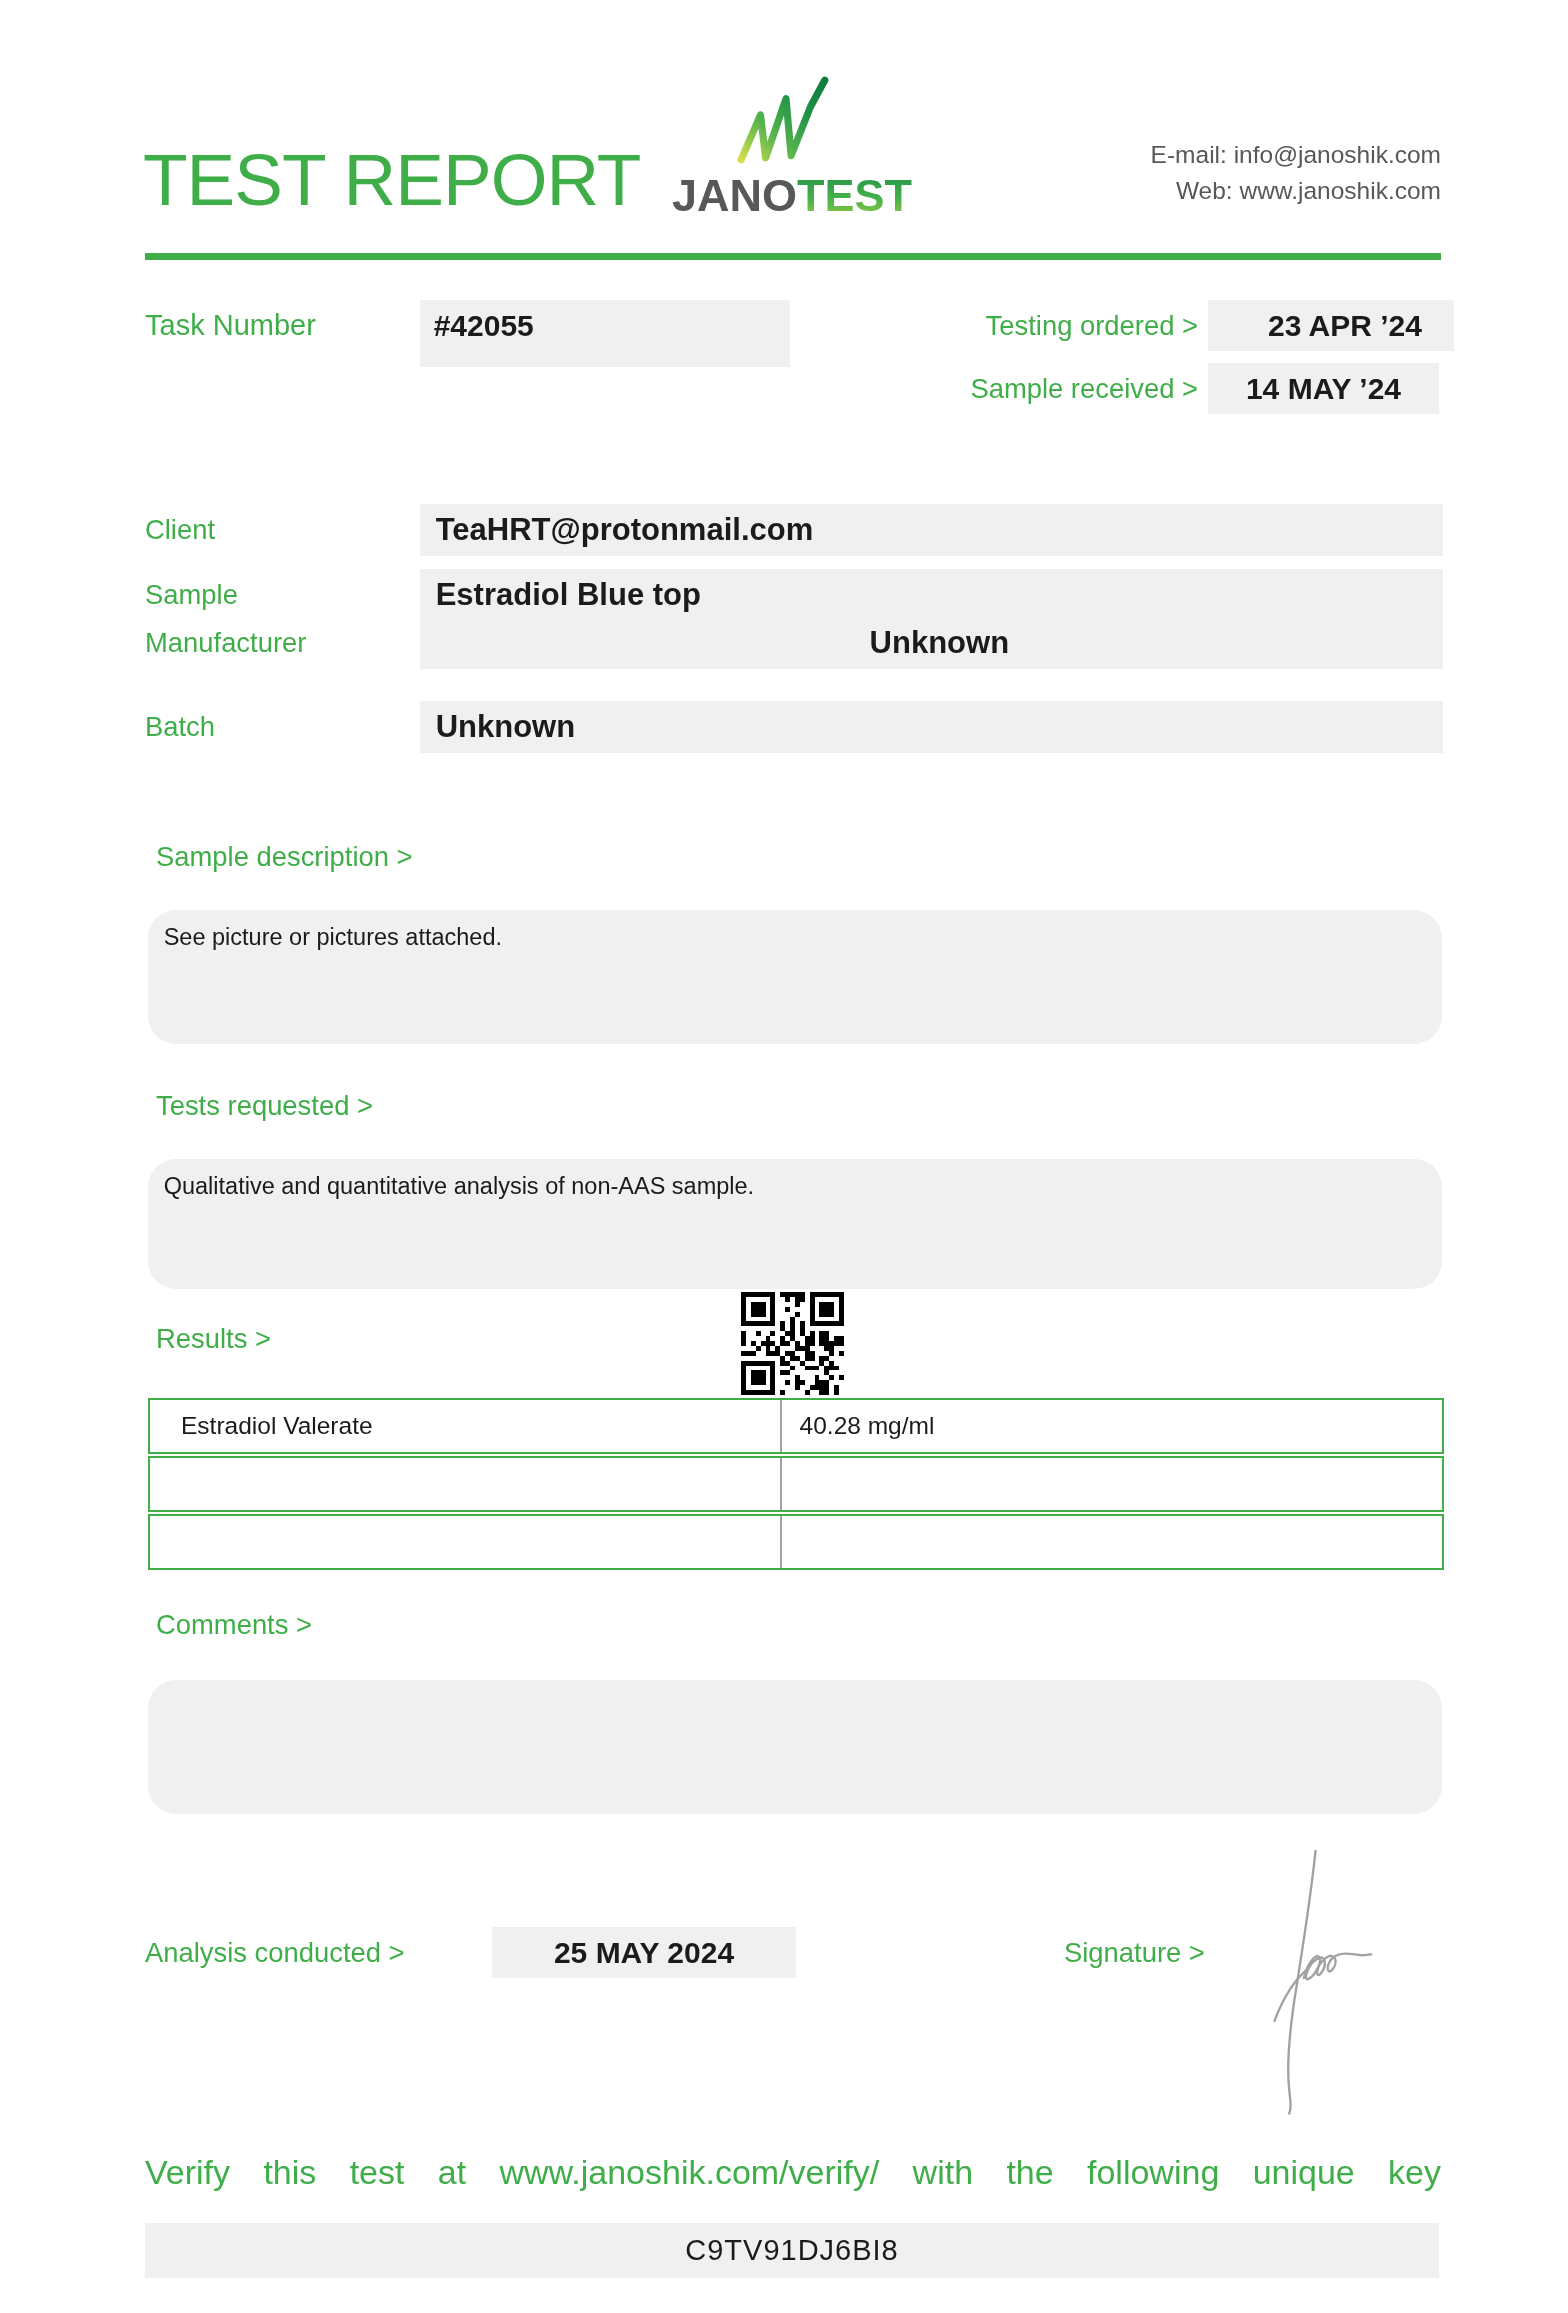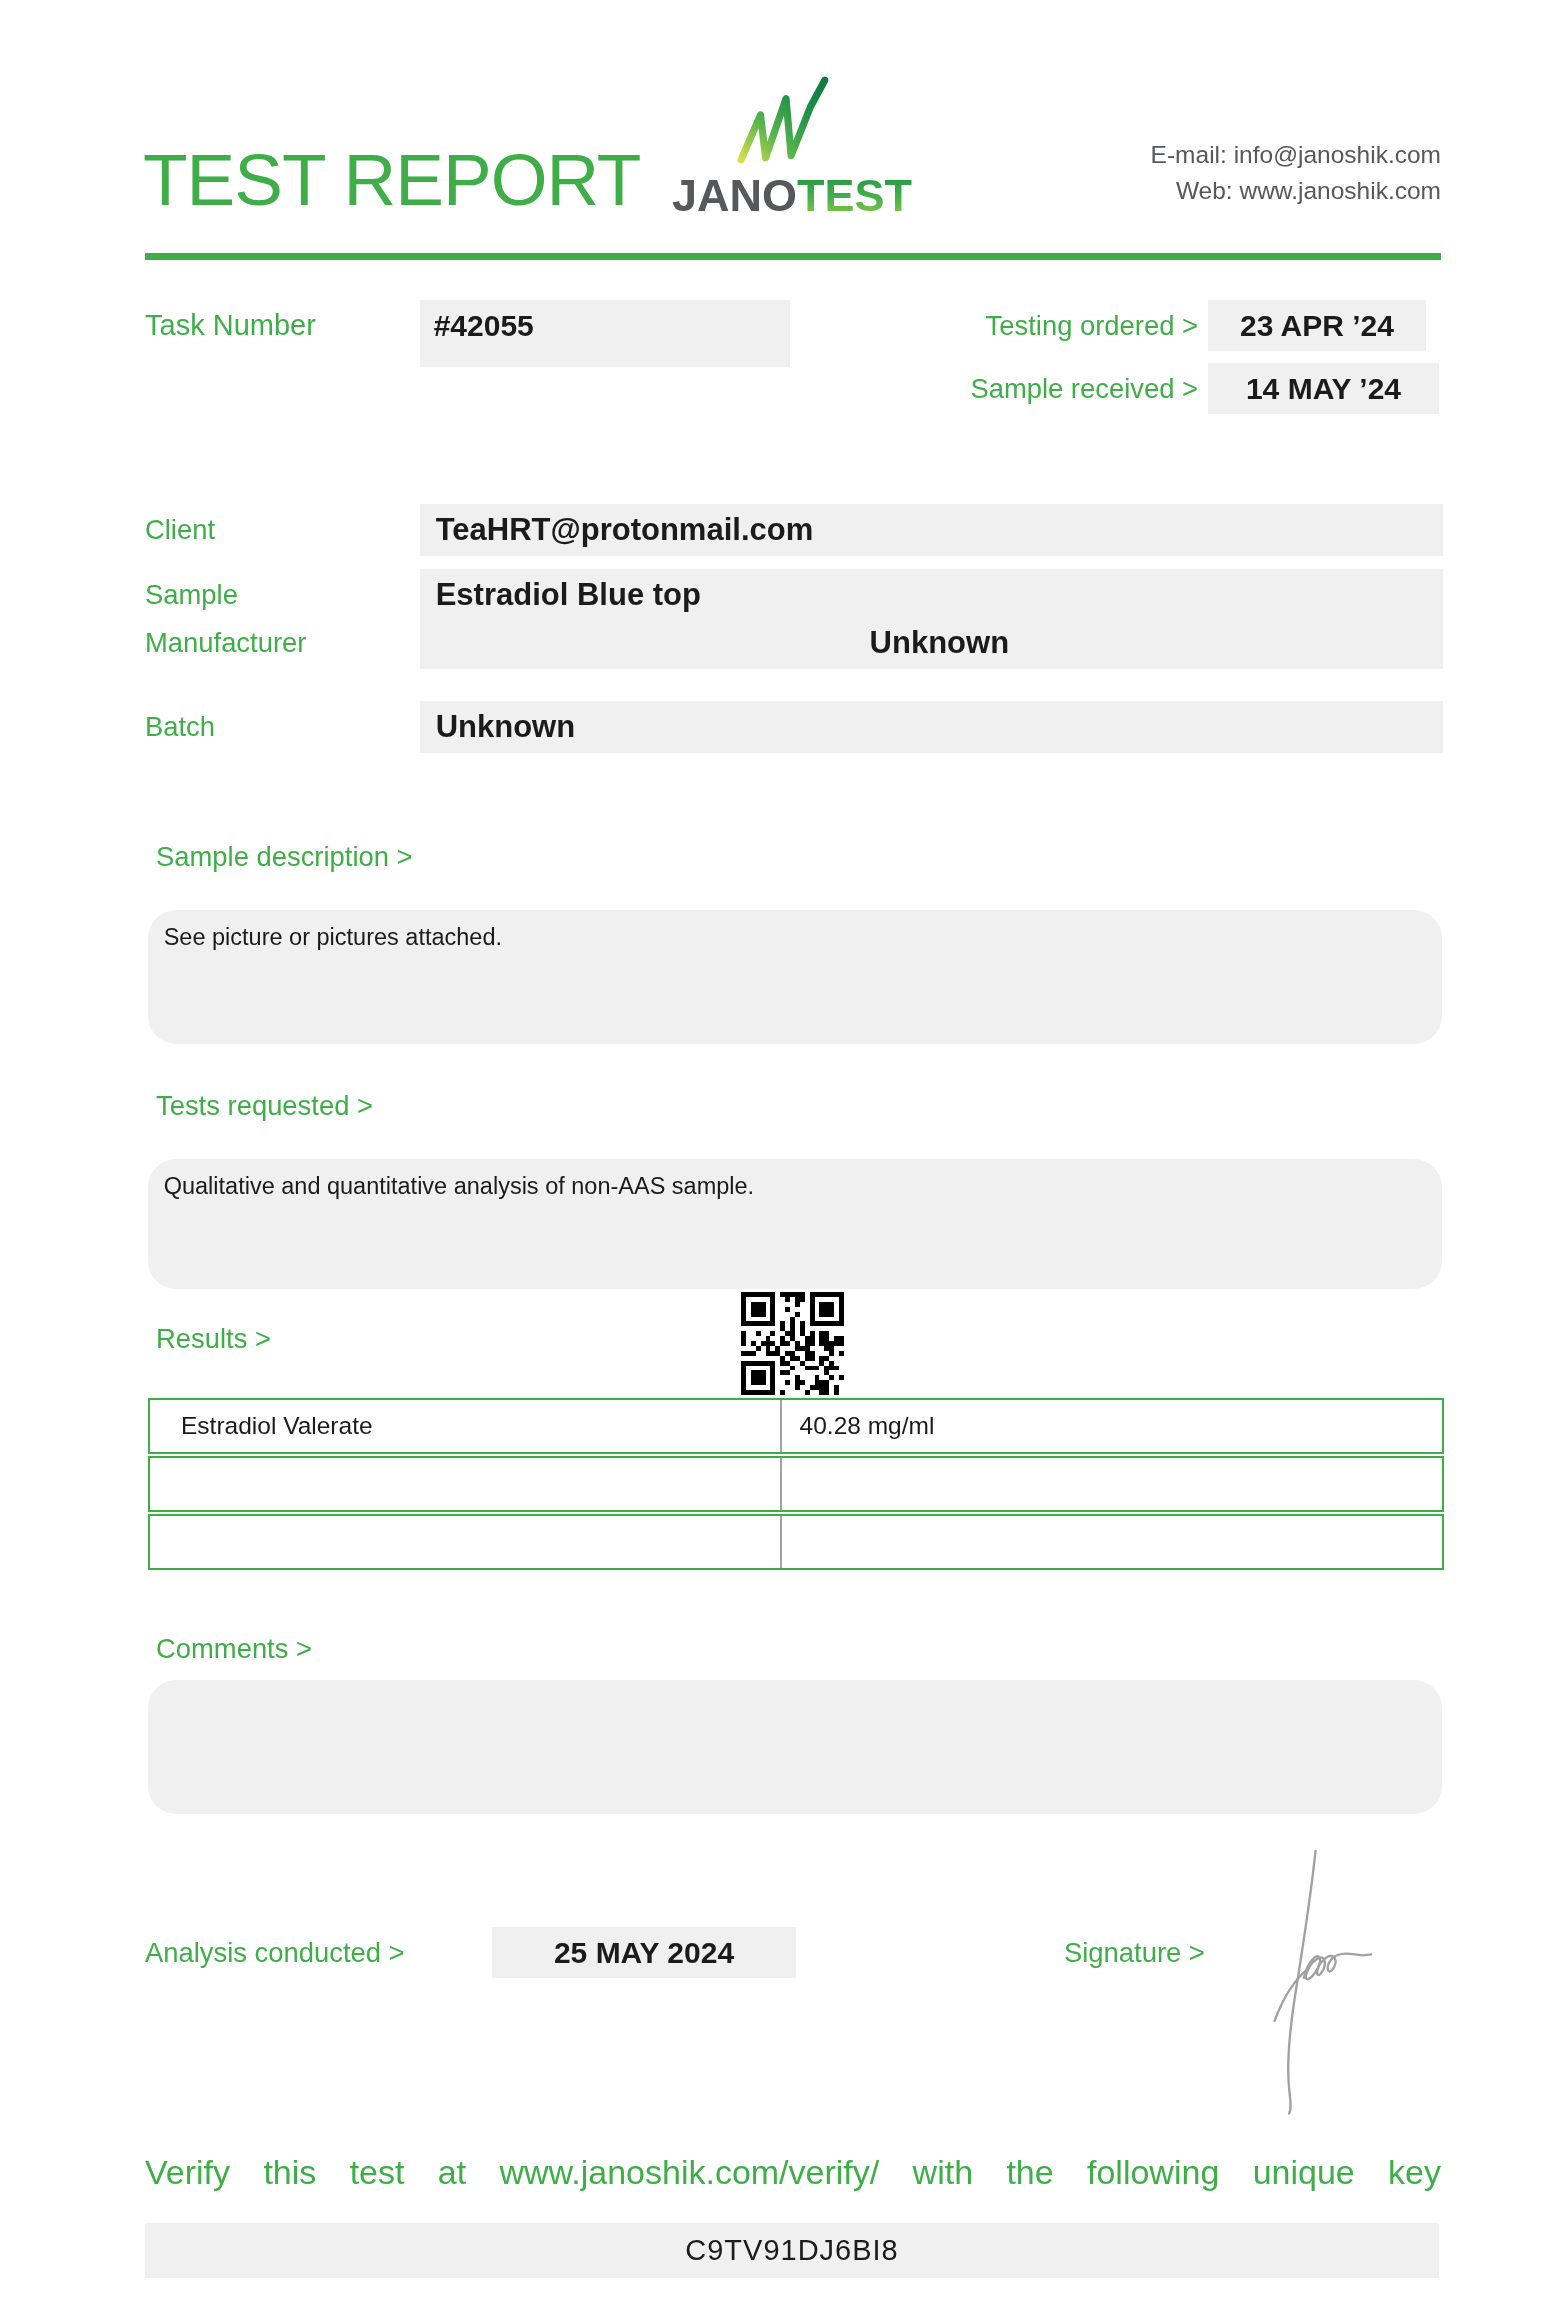--- a/index.html
+++ b/index.html
@@ -22,40 +22,40 @@
   @supports (-webkit-background-clip: text){
     .shik{background-image:linear-gradient(180deg,#1f9245 0%,#45b14b 55%,#9ccb3f 100%);-webkit-background-clip:text;-webkit-text-fill-color:transparent;}
   }
   .contact{right:127px;top:137px;text-align:right;font-size:24.5px;line-height:36px;color:#57585a;}
   .divider{left:145px;top:253px;width:1296px;height:6.9px;background:#3fae49;}
   
   .label{font-size:27.4px;color:#3fae49;white-space:nowrap;}
   .task-label{left:145px;top:300px;line-height:51px;font-size:29px;}
   .task-bar{left:420px;top:300px;width:370px;height:67px;line-height:51px;padding-left:13.7px;box-sizing:border-box;font-size:30px;font-weight:600;}
   .ordered-label{right:370px;top:300px;line-height:51px;text-align:right;}
-  .ordered-bar{left:1208px;top:300px;width:218px;height:51px;line-height:51px;text-align:center;font-size:30px;font-weight:600;}
+  .ordered-bar{left:1208px;top:300px;width:218px;height:51px;line-height:51px;text-align:center;font-size:30px;font-weight:600;padding-left:28px;}
   .received-label{right:370px;top:363px;line-height:51px;text-align:right;}
   .received-bar{left:1208px;top:363px;width:231px;height:51px;line-height:51px;text-align:center;font-size:30px;font-weight:600;}
   
   .drow-label{left:145px;line-height:52px;}
   .drow-bar{left:420px;width:1023px;height:52px;line-height:52px;padding-left:15.7px;box-sizing:border-box;font-size:31px;font-weight:600;}
   .d0{top:504px;} .d1{top:569px;} .d2{top:617px;text-align:center;} .d3{top:701px;}
   
   .sec-label{left:156px;line-height:1.2;}
   .bigbox{left:148px;width:1294px;box-sizing:border-box;padding:13.7px 15.7px;font-size:23.5px;font-weight:500;background:#f0f0f0;border-radius:28px;}
   .sd-label{top:841px;} .sd-box{top:910px;height:134px;}
   .tr-label{top:1090px;} .tr-box{top:1159px;height:130px;}
   .qr{left:741px;top:1292px;width:103px;height:103px;}
   .res-label{top:1323px;}
   
   .rtable{left:148px;top:1398px;width:1296px;}
   .rrow{display:flex;height:56px;box-sizing:border-box;border:2px solid #3fae49;margin-bottom:2px;background:#ffffff;}
   .rcell1{width:632px;box-sizing:border-box;border-right:2px solid #a3a3a3;line-height:52px;padding-left:31px;font-size:24.5px;font-weight:500;overflow:hidden;}
   .rcell2{flex:1;line-height:52px;padding-left:17.6px;font-size:24.5px;font-weight:500;overflow:hidden;}
-  .cm-label{top:1609px;margin-top:24px;} .cm-box{top:1680px;height:134px;}
+  .cm-label{top:1609px;} .cm-box{top:1680px;height:134px;}
   
   .ac-label{left:145px;top:1927px;line-height:51px;}
   .ac-bar{left:492px;top:1927px;width:304px;height:51px;line-height:51px;text-align:center;font-size:30px;font-weight:600;}
   .sig-label{left:1064px;top:1927px;line-height:51px;}
   .sig-svg{left:1255px;top:1829px;width:123px;height:288px;}
   .verify{left:145px;top:2152px;width:1296px;font-size:34px;color:#3fae49;text-align:justify;text-align-last:justify;-moz-text-align-last:justify;line-height:1.2;}
   .key-bar{left:145px;top:2223px;width:1294px;height:55px;line-height:55px;text-align:center;font-size:29px;font-weight:500;letter-spacing:1px;}
 </style>
 </head>
 <body>

